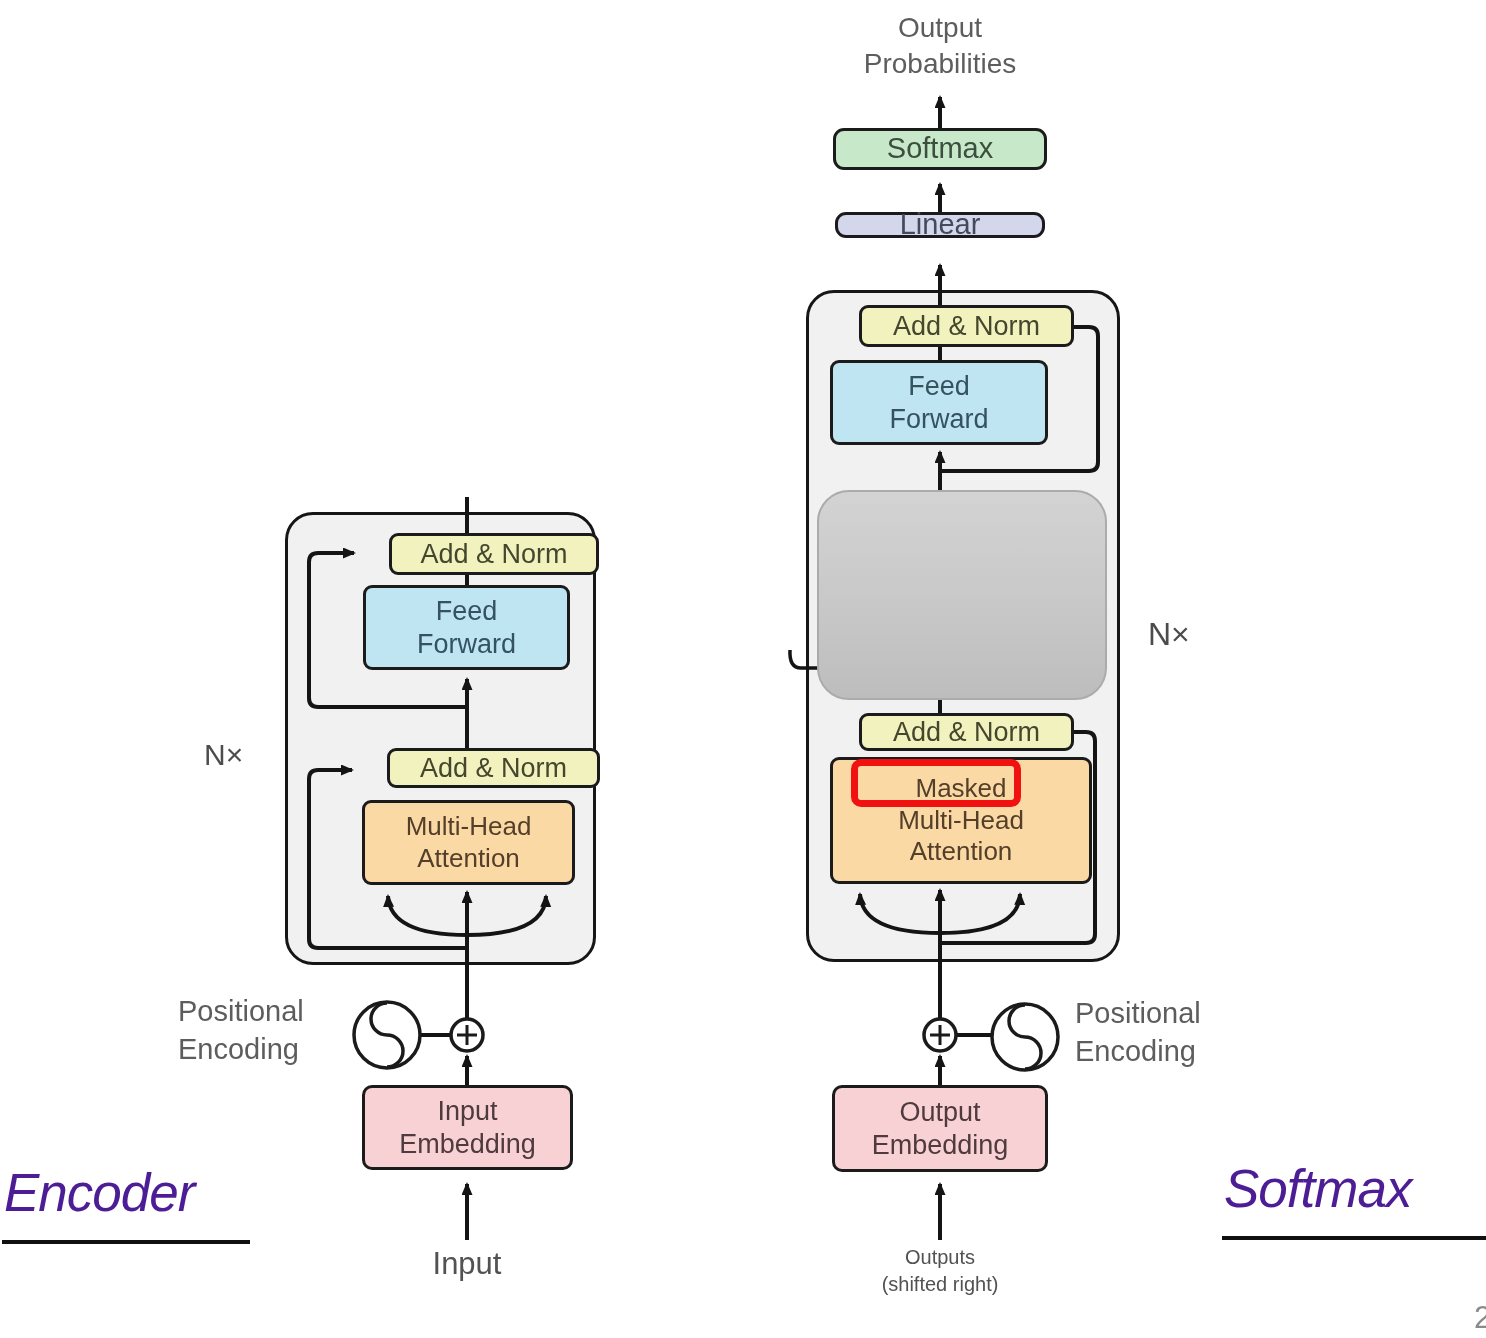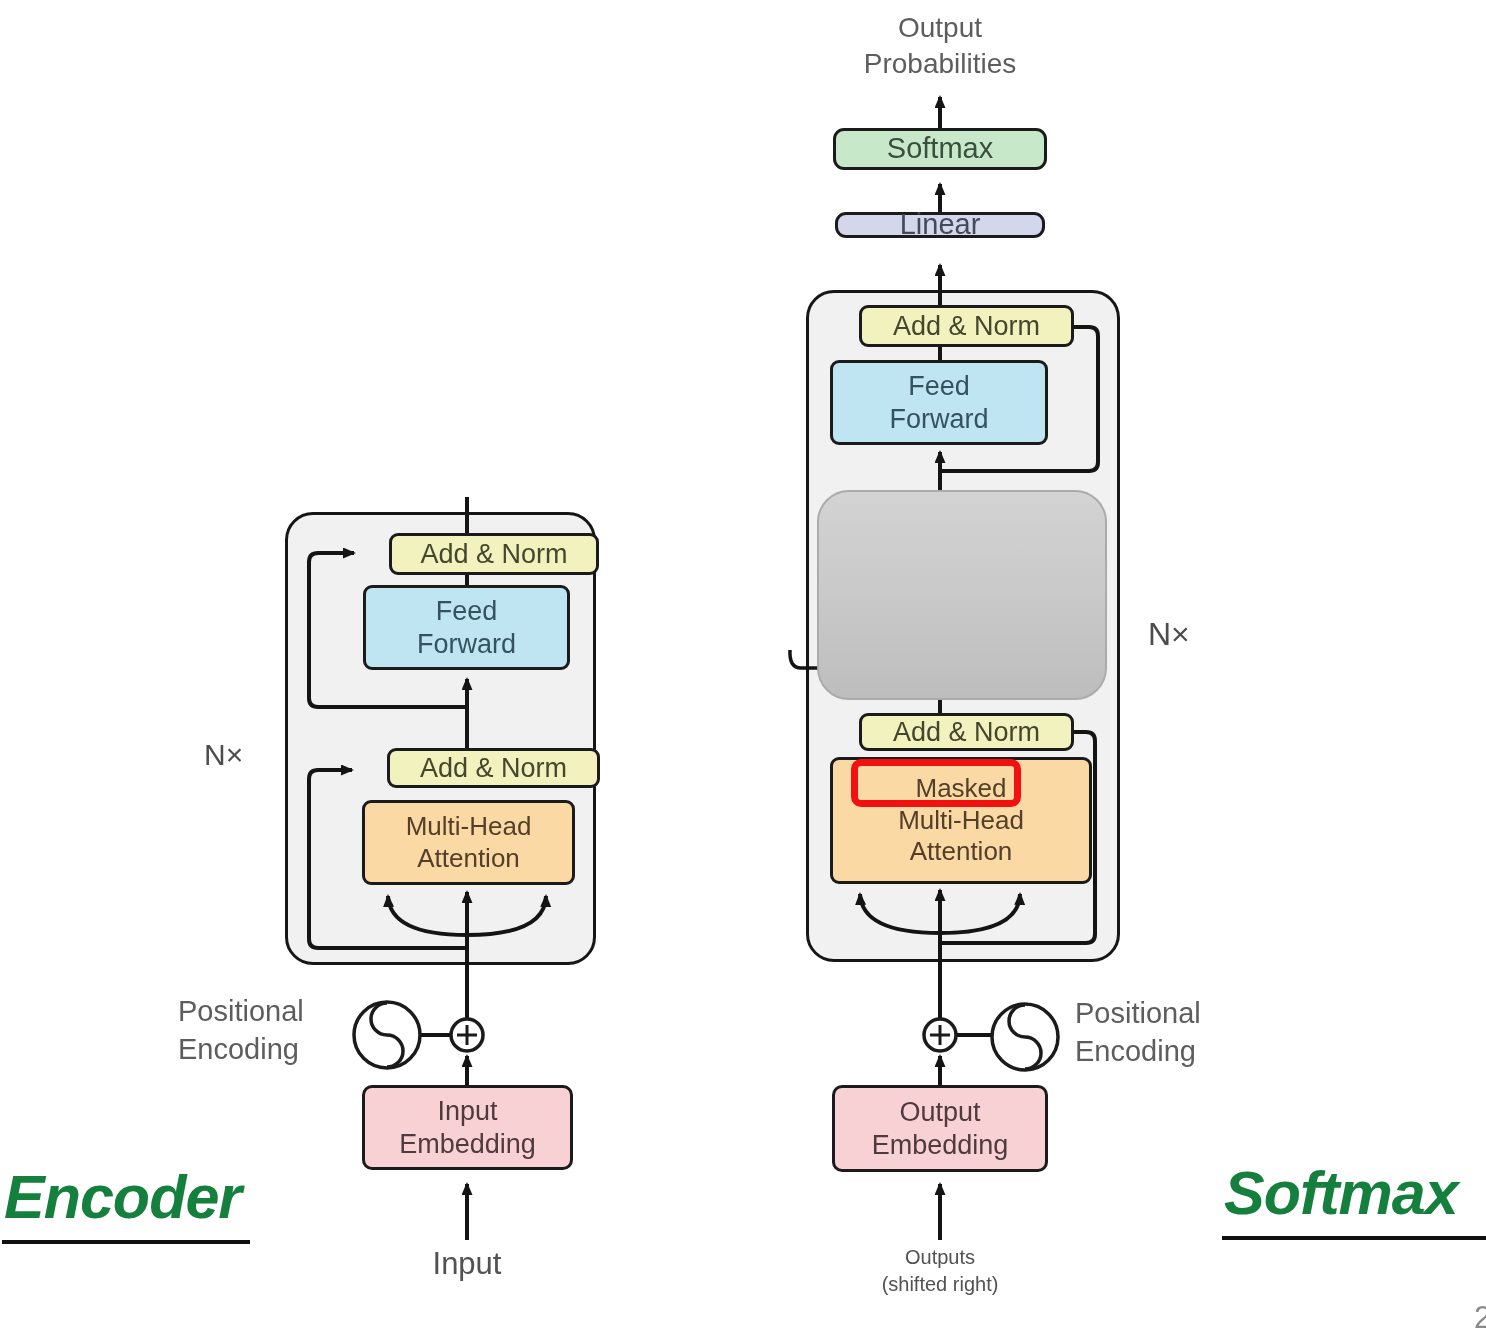--- a/index.html
+++ b/index.html
@@ -42,22 +42,22 @@
   .glabel{position:absolute;color:#5d5d5d;z-index:6;}
   .center{text-align:center;}
   #output-probs{left:820px;top:10px;width:240px;font-size:28px;line-height:1.3;}
   #nx-left{left:204px;top:738px;font-size:30px;color:#4c4c4c;}
   #nx-right{left:1148px;top:616px;font-size:32px;color:#4c4c4c;}
   #pos-enc-left{left:178px;top:992px;font-size:29px;line-height:1.32;}
   #pos-enc-right{left:1075px;top:994px;font-size:29px;line-height:1.32;}
   #inputs-label{left:387px;top:1246px;width:160px;font-size:31px;color:#525252;}
   #outputs-label{left:840px;top:1244px;width:200px;font-size:20px;color:#525252;line-height:1.35;}
   .hand{
-    position:absolute;z-index:6;color:#15803d;font-weight:bold;font-style:italic;
-    font-size:61px;letter-spacing:-1px;
+    position:absolute;z-index:6;color:#4c1d95;font-weight:normal;font-style:italic;
+    font-size:53px;letter-spacing:-1px;
   }
   #encoder-label{left:4px;top:1162px;}
   #decoder-label{left:1224px;top:1158px;}
   .underline-bar{position:absolute;height:4px;background:#101010;z-index:6;}
   #encoder-underline{left:2px;top:1240px;width:248px;}
   #decoder-underline{left:1222px;top:1236px;width:264px;}
   #page-number{left:1474px;top:1300px;font-size:31px;color:#8a8a8a;z-index:6;}
 </style>
 </head>
 <body>

